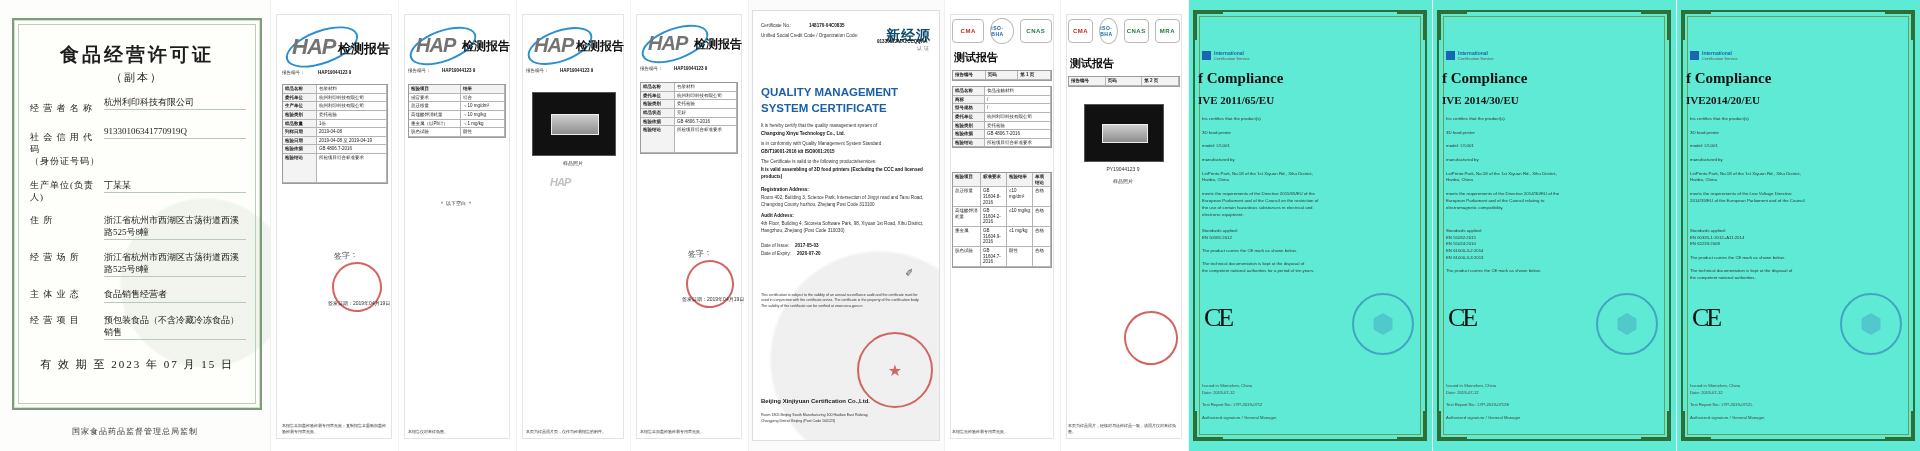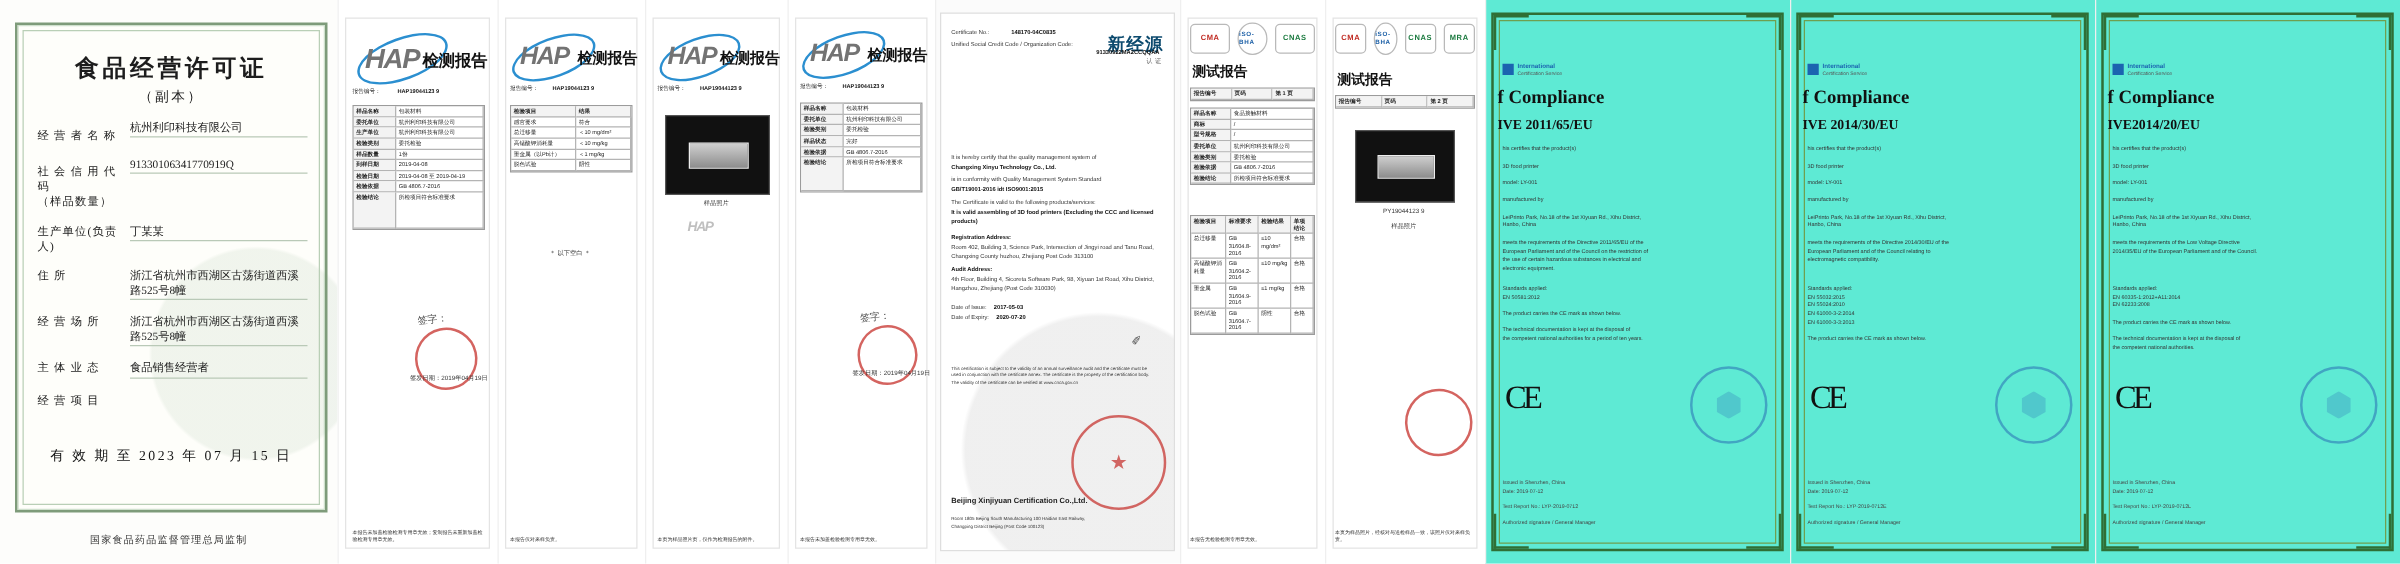--- a/index.html
+++ b/index.html
@@ -396,41 +396,42 @@
       <div class="watermark"></div>
       <div class="title">食品经营许可证</div>
       <div class="subtitle">（副本）</div>
       <div class="rows">
         <div class="row tall">
           <div class="lbl">经 营 者 名 称</div>
           <div class="val">杭州利印科技有限公司</div>
         </div>
         <div class="row tall">
           <div class="lbl">社 会 信 用 代 码
-（样品数量）</div>
+（身份证号码）</div>
           <div class="val">91330106341770919Q</div>
         </div>
         <div class="row">
           <div class="lbl">生产单位(负责人)</div>
           <div class="val">丁某某</div>
         </div>
         <div class="row">
           <div class="lbl">住           所</div>
           <div class="val">浙江省杭州市西湖区古荡街道西溪路525号8幢</div>
         </div>
         <div class="row">
           <div class="lbl">经 营 场 所</div>
           <div class="val">浙江省杭州市西湖区古荡街道西溪路525号8幢</div>
         </div>
         <div class="row">
           <div class="lbl">主 体 业 态</div>
           <div class="val">食品销售经营者</div>
         </div>
         <div class="row">
           <div class="lbl">经 营 项 目</div>
+          <div class="val">预包装食品（不含冷藏冷冻食品）销售</div>
         </div>
       </div>
       <div class="expiry">有 效 期 至  2023  年 07 月 15 日</div>
     </div>
     <div style="position:absolute;left:0;right:0;bottom:14px;text-align:center;font-family:'Liberation Serif',serif;font-size:8px;letter-spacing:1px;color:#333;">国家食品药品监督管理总局监制</div>
   </div>
 
   <div class="doc rep" style="left:270px;width:128px;">
     <div class="frame"></div>
     <div class="hap-ell" style="left:14px; top:30px; width:72px; height:30px;"></div>
@@ -545,20 +546,24 @@
       <div class="xylogo">
         <div class="xy-cn">新经源</div>
         <div class="xy-sub">认证</div>
       </div>
 
       <div class="kv" style="left:8px; top:12px;">Certificate No.:</div>
       <div class="kv bold" style="left:56px; top:12px;">148170-04C0835</div>
       <div class="kv" style="left:8px; top:22px; width:115px;">Unified Social Credit Code / Organization Code:</div>
       <div class="kv bold" style="left:124px; top:28px;">91330922MA2CCQQAA</div>
 
+      <div class="maintitle">
+        <div>QUALITY MANAGEMENT</div>
+        <div>SYSTEM CERTIFICATE</div>
+      </div>
 
       <div class="kv" style="left:8px; top:112px;">It is hereby certify that the quality management system of</div>
       <div class="kv bold" style="left:8px; top:120px;">Changxing Xinyu Technology Co., Ltd.</div>
       <div class="kv" style="left:8px; top:130px;">is in conformity with Quality Management System Standard</div>
       <div class="kv bold" style="left:8px; top:138px;">GB/T19001-2016 idt ISO9001:2015</div>
       <div class="kv" style="left:8px; top:148px;">The Certificate is valid to the following products/services:</div>
       <div class="kv bold" style="left:8px; top:156px; width:176px;">It is valid assembling of 3D food printers (Excluding the CCC and licensed products)</div>
 
       <div class="kv bold" style="left:8px; top:176px;">Registration Address:</div>
       <div class="kv" style="left:8px; top:184px; width:176px;">Room 402, Building 3, Science Park, Intersection of Jingyi road and Tanu Road, Changxing County huzhou, Zhejiang Post Code 313100</div>

